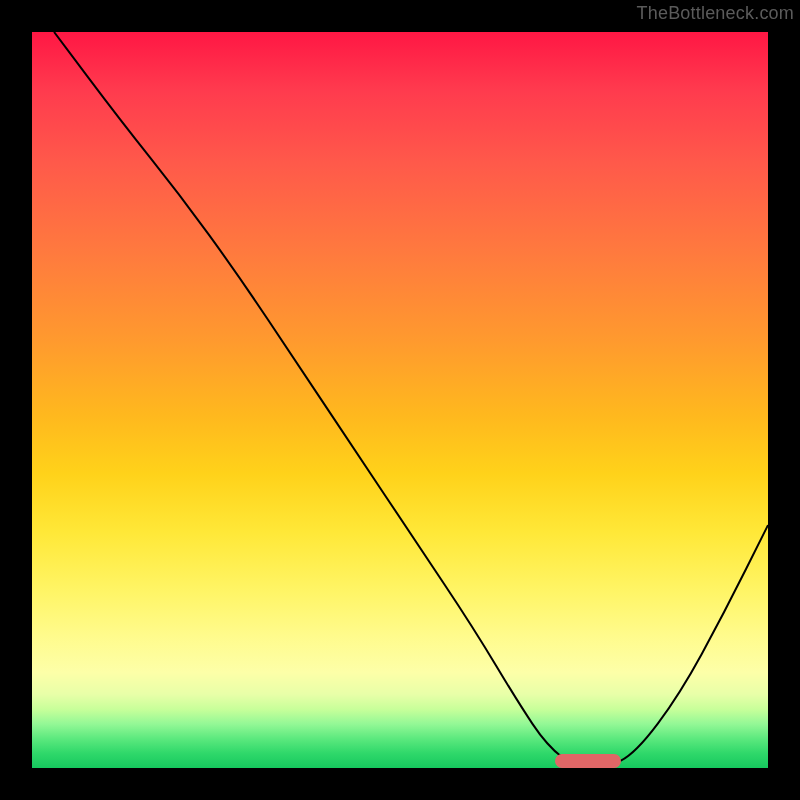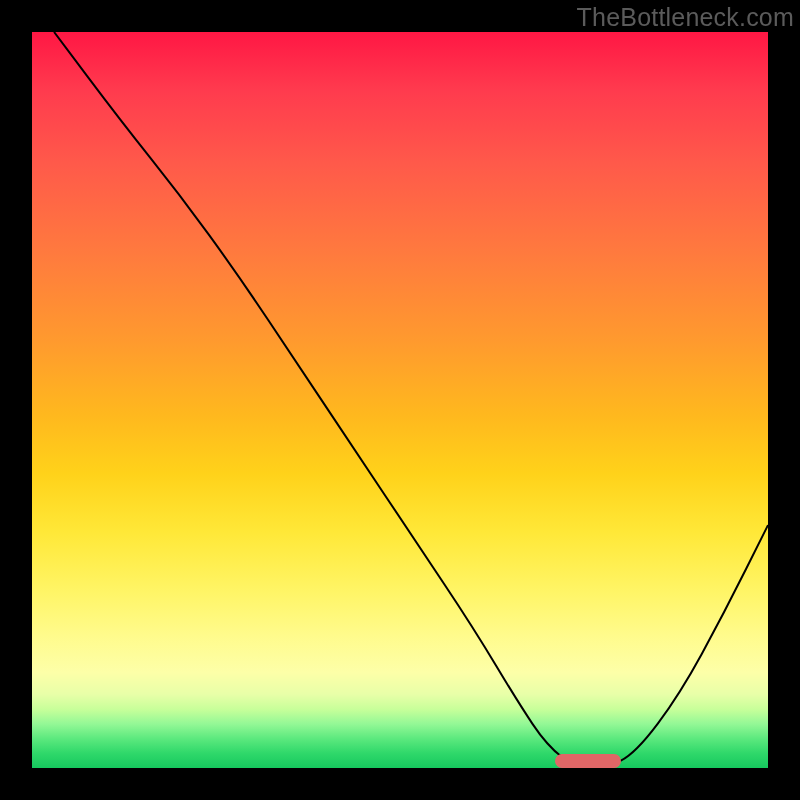--- a/index.html
+++ b/index.html
@@ -51,21 +51,21 @@
   }
   .curve-svg {
     position: absolute;
     inset: 0;
   }
   .watermark {
     position: absolute;
     top: 3px;
     right: 6px;
     color: #5b5b5b;
-    font-size: 25px;
+    font-size: 18px;
     font-weight: 400;
     letter-spacing: 0.2px;
     user-select: none;
   }
   .optimum-marker {
     position: absolute;
     height: 14px;
     border-radius: 7px;
     background: #e06666;
   }

